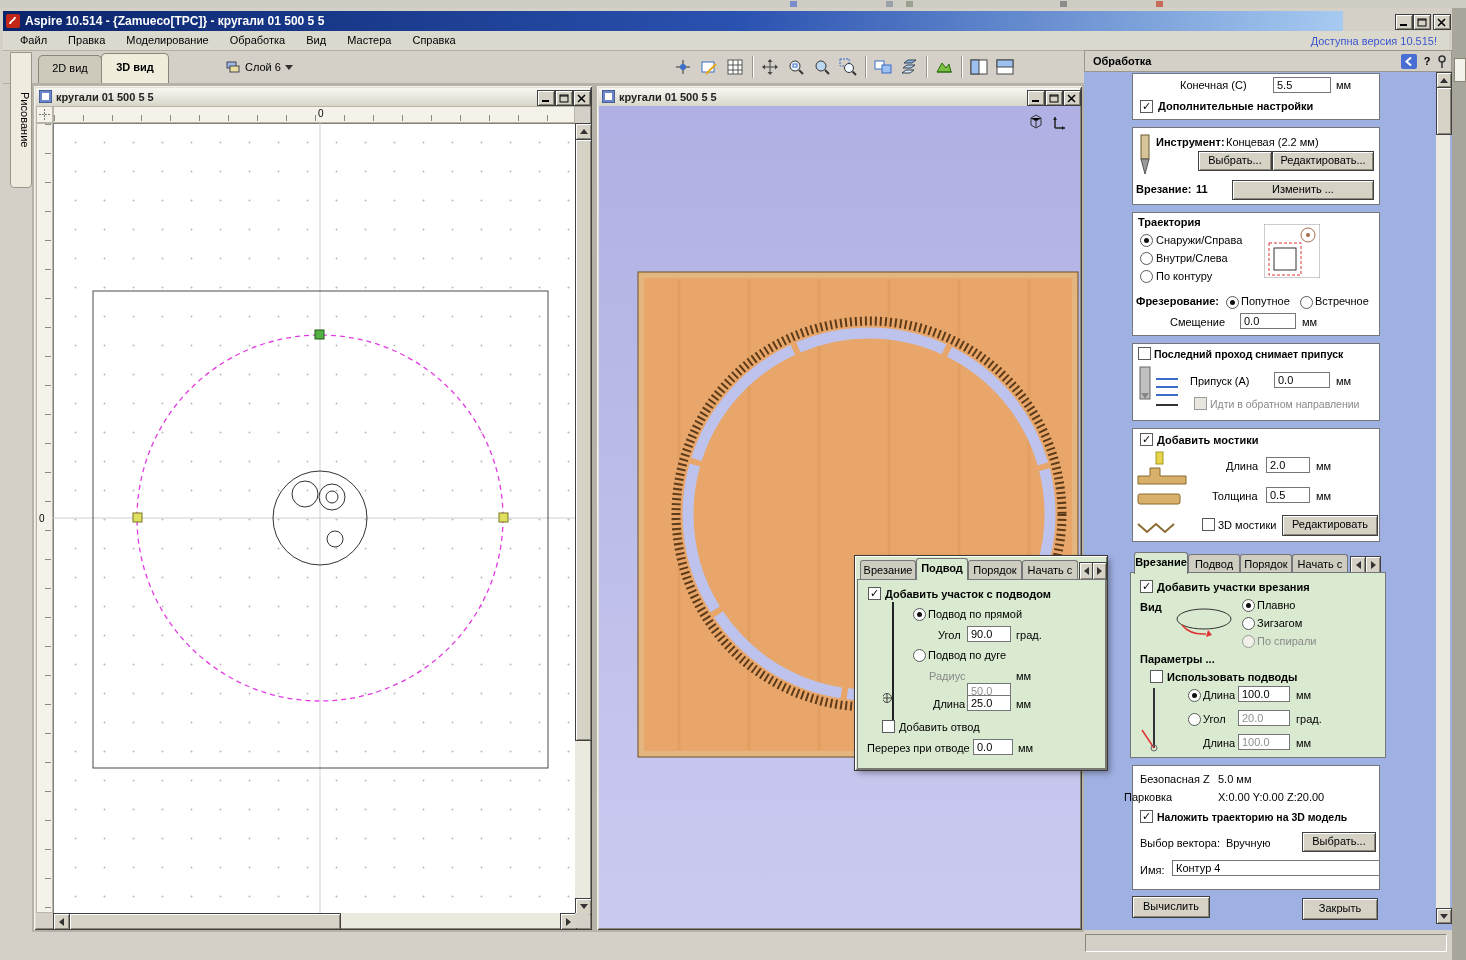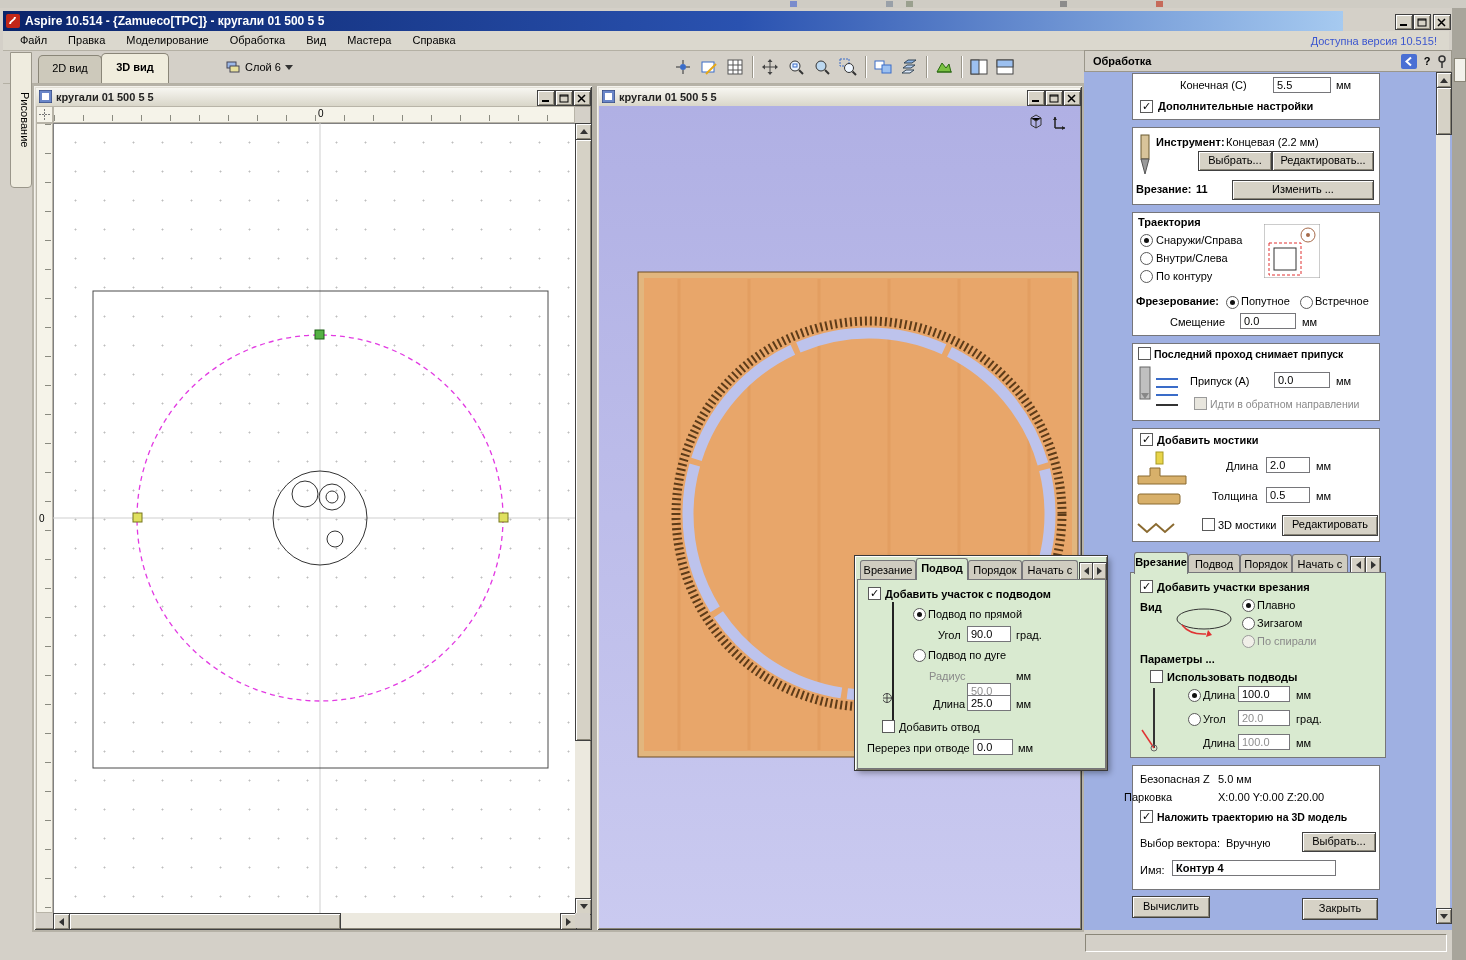--- a/index.html
+++ b/index.html
@@ -484,21 +484,21 @@
   <span class="lbl" style="left:56px;top:723px">Безопасная Z</span>
   <span class="lbl" style="left:134px;top:723px">5.0 мм</span>
   <span class="lbl" style="left:40px;top:741px">Парковка</span>
   <span class="lbl" style="left:134px;top:741px">X:0.00 Y:0.00 Z:20.00</span>
   <span class="cb checked" style="left:56px;top:760px"></span>
   <span class="lbl b" style="left:73px;top:761px;font-size:10.5px">Наложить траекторию на 3D модель</span>
   <span class="lbl" style="left:56px;top:787px">Выбор вектора:</span>
   <span class="lbl" style="left:142px;top:787px">Вручную</span>
   <div class="btn" style="left:218px;top:782px;width:72px;height:18px">Выбрать...</div>
   <span class="lbl" style="left:56px;top:814px">Имя:</span>
-  <input class="fld" type="text" style="left: 88px; top: 810px; width: 164px; font-weight: bold;" value="Контур 4">
+  <input class="fld" type="text" style="left: 88px; top: 810px; width: 208px;" value="Контур 4">
 
   <div class="btn" style="left:48px;top:846px;width:76px;height:20px;line-height:19px">Вычислить</div>
   <div class="btn" style="left:218px;top:848px;width:74px;height:20px;line-height:19px">Закрыть</div>
 
   <div class="sbtrack" style="left:352px;top:22px;width:14px;height:850px">
     <div class="sbtn" style="left:0;top:0;width:14px;height:14px">
         <span class="tri-up"></span>
       </div>
     <div class="thumb" style="left:0;top:15px;width:14px;height:46px"></div>
     <div class="sbtn" style="left:0;top:836px;width:14px;height:14px">

